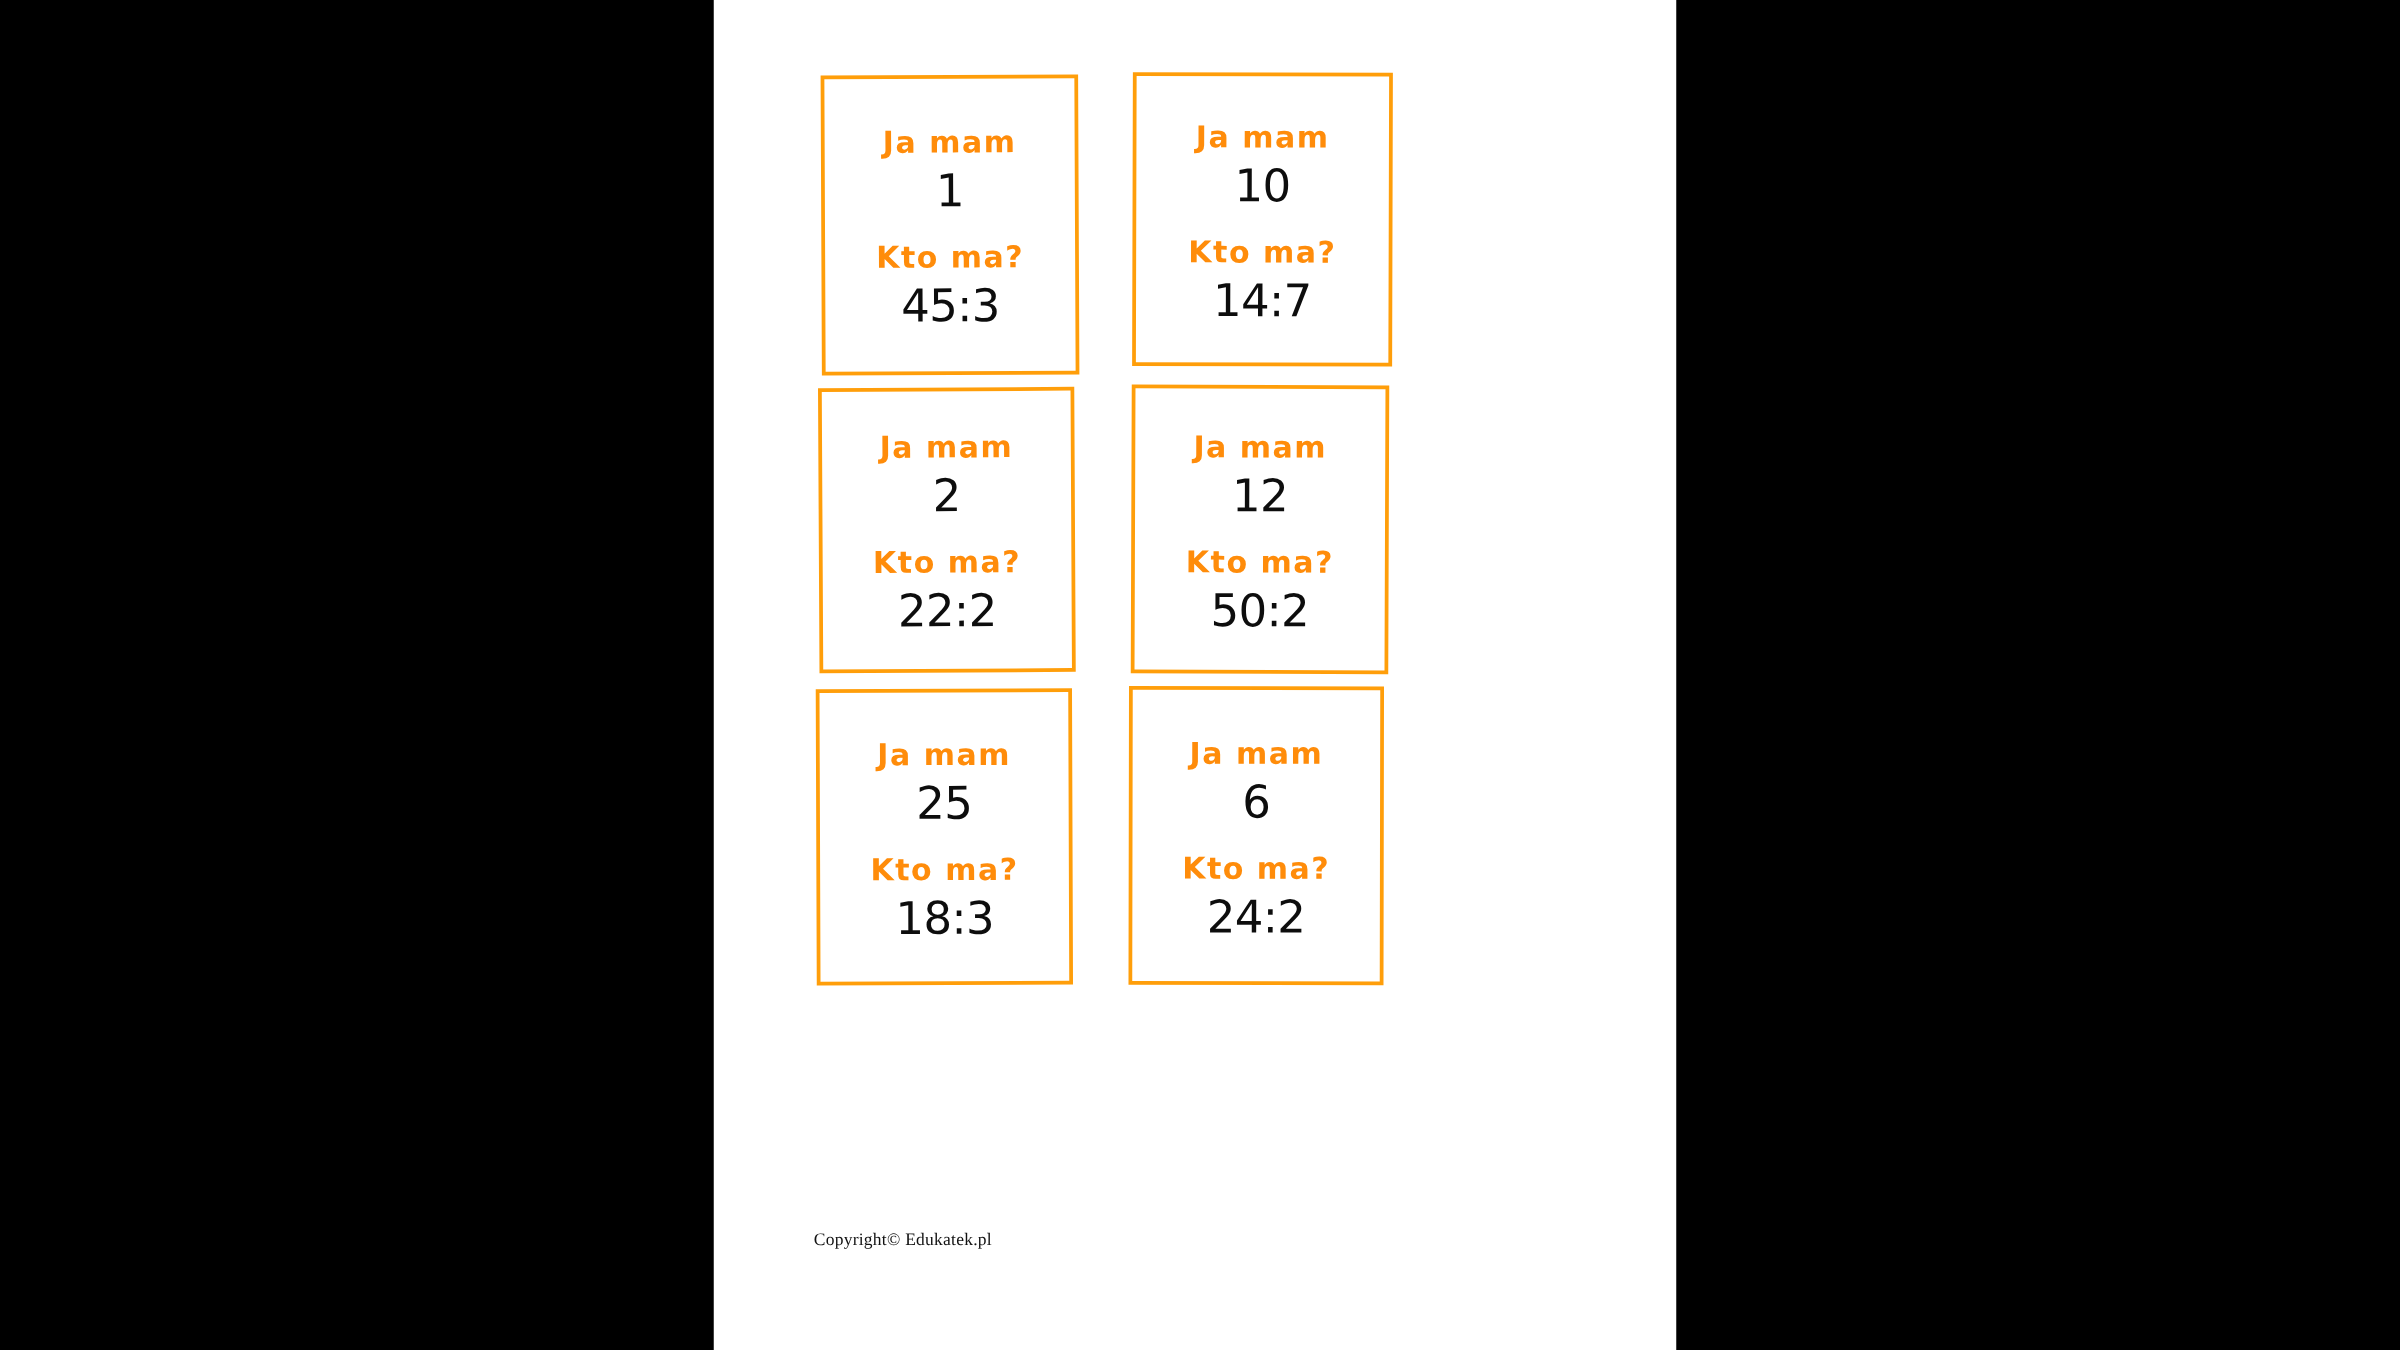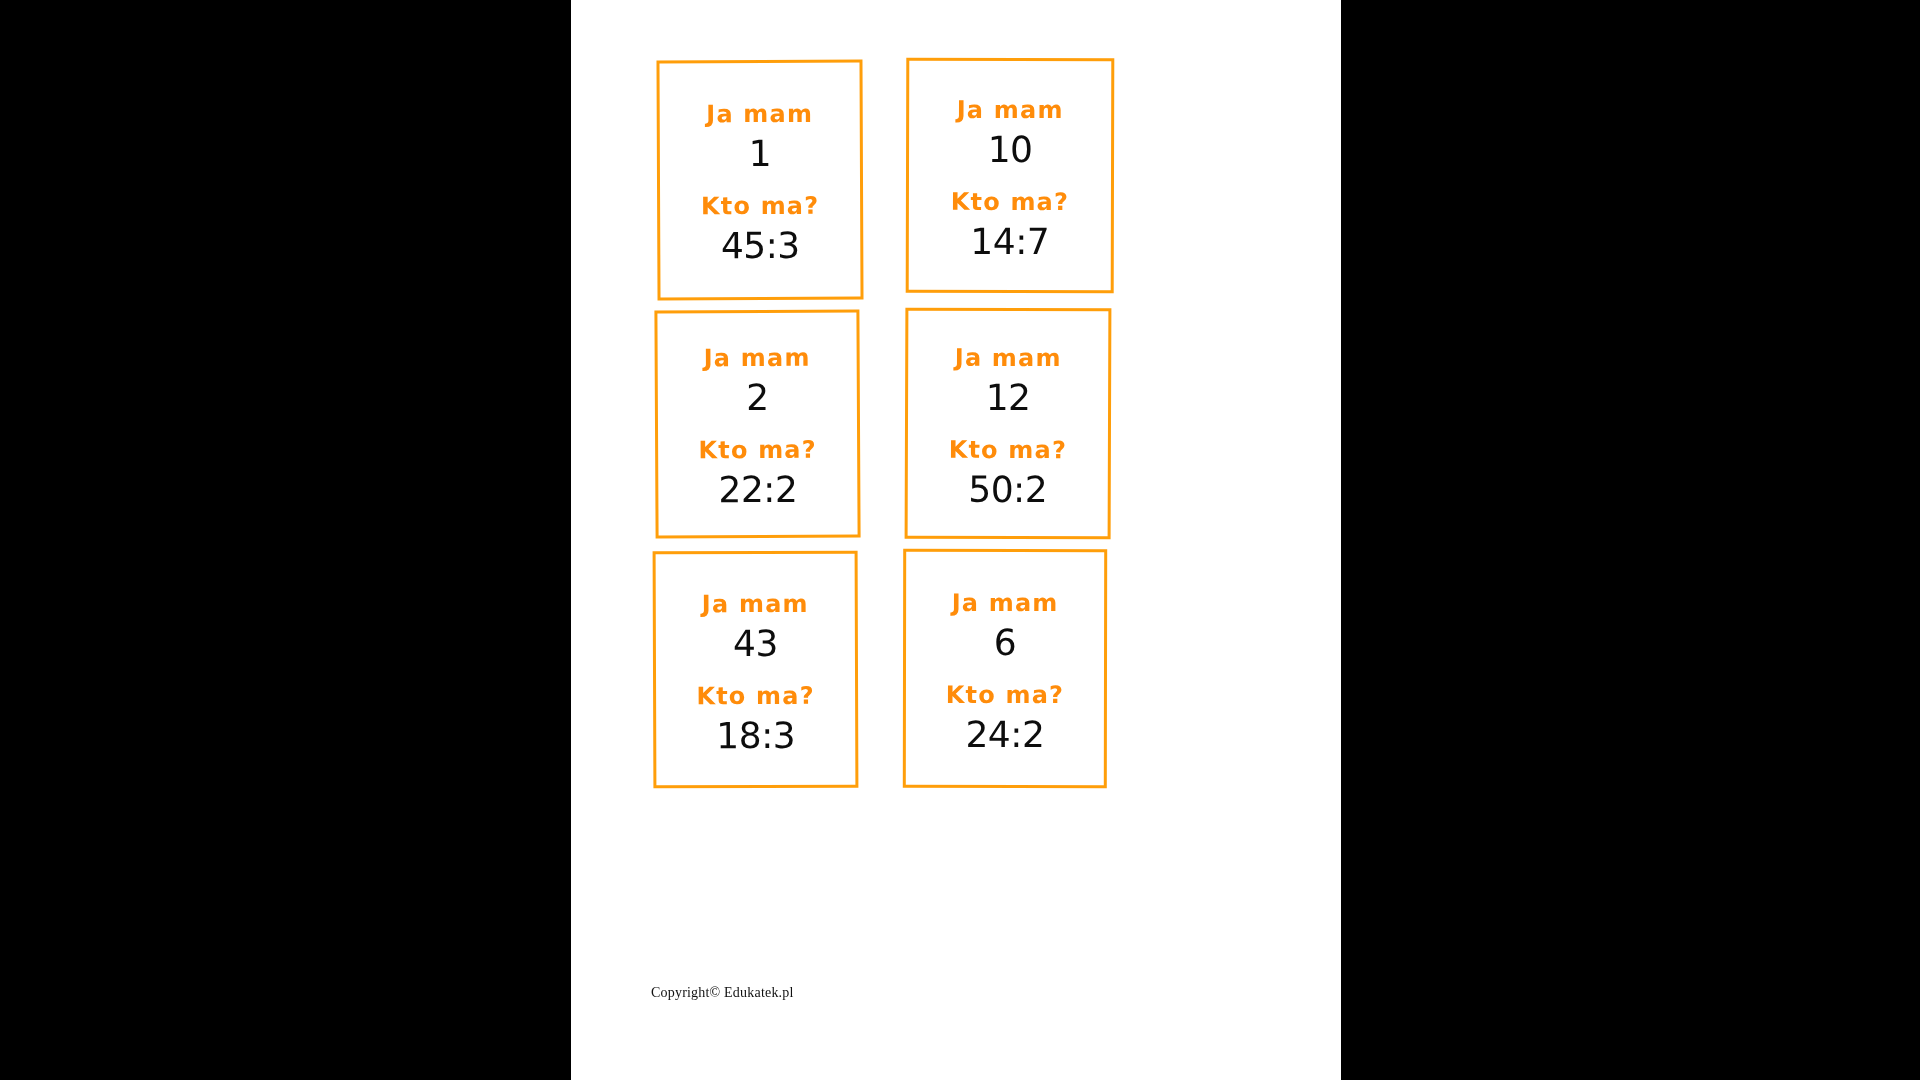--- a/index.html
+++ b/index.html
@@ -188,21 +188,21 @@
           <div class="prompt">Kto ma?</div>
           <div class="gap-ask"></div>
           <div class="value">50:2</div>
         </div>
       </div>
 
       <div class="card r2 c0">
         <div class="card-inner">
           <div class="prompt">Ja mam</div>
           <div class="gap-have"></div>
-          <div class="value">43</div>
+          <div class="value">25</div>
           <div class="gap-mid"></div>
           <div class="prompt">Kto ma?</div>
           <div class="gap-ask"></div>
           <div class="value">18:3</div>
         </div>
       </div>
 
       <div class="card r2 c1">
         <div class="card-inner">
           <div class="prompt">Ja mam</div>

